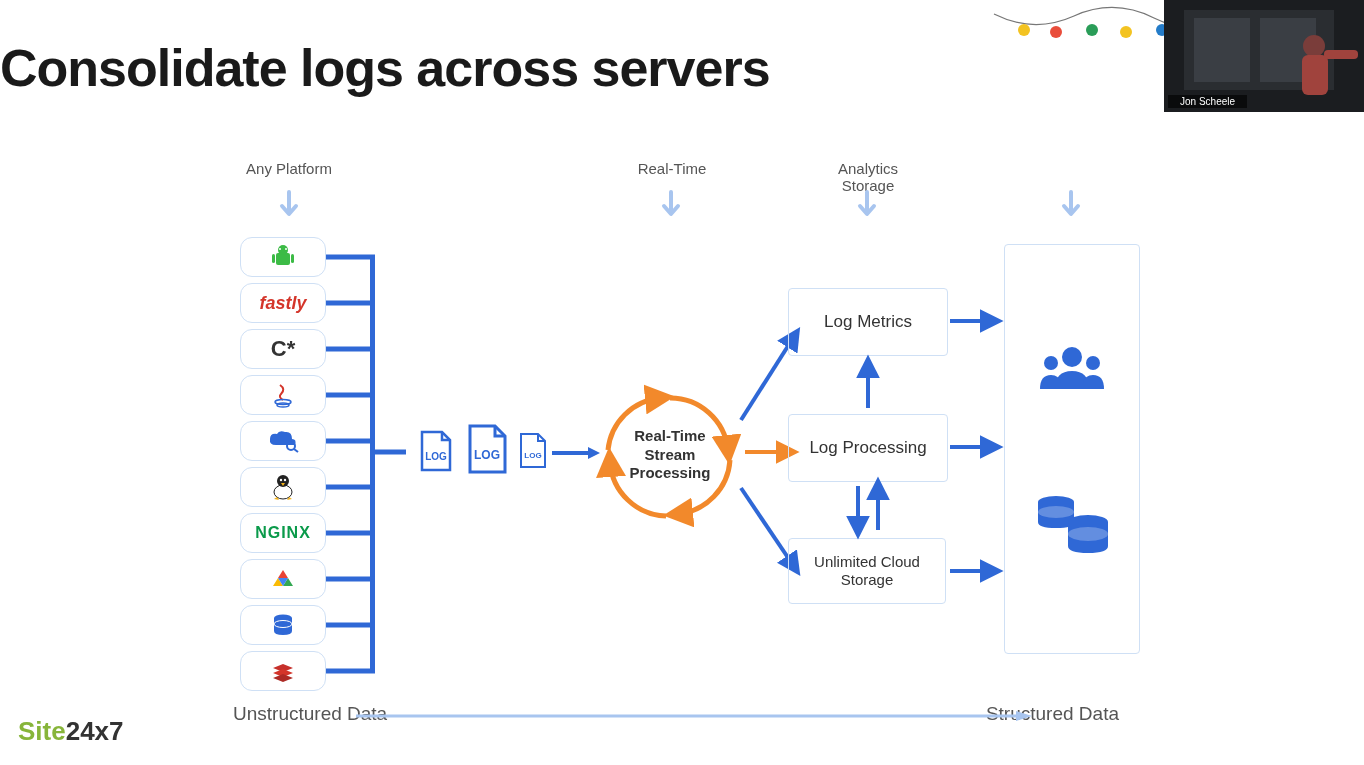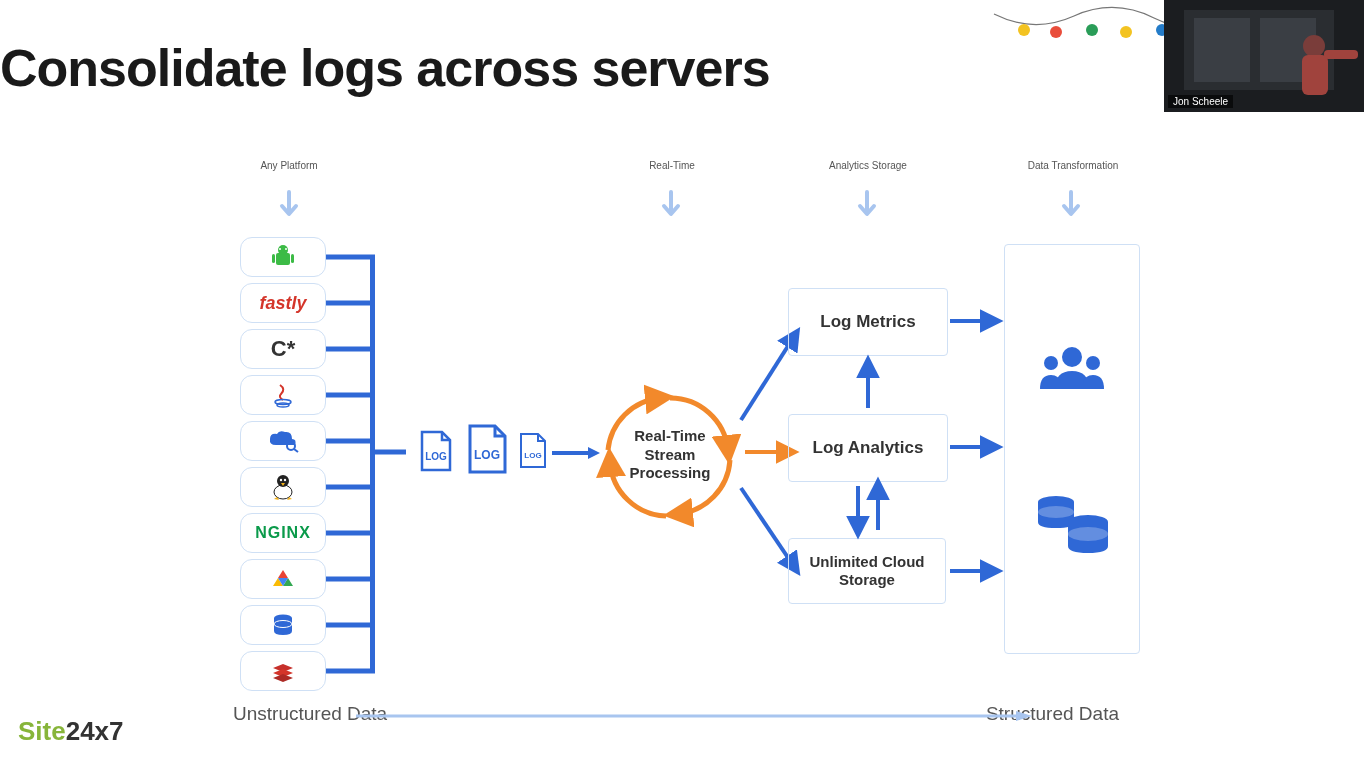--- a/index.html
+++ b/index.html
@@ -1,29 +1,29 @@
 <!DOCTYPE html>
 <html><head>
 <meta charset="utf-8">
 <style>
   html,body{margin:0;padding:0;width:1364px;height:765px;background:#fff;font-family:Arial,Helvetica,sans-serif;color:#1a1a1a;overflow:hidden}
   .slide{position:relative;width:1364px;height:765px}
   .title{position:absolute;top:38px;left:0;width:100%;text-align:left;font-size:52px;font-weight:900;letter-spacing:-1px}
-  .col-label{position:absolute;top:160px;font-size:10px;color:#555;text-align:center}
+  .col-label{position:absolute;top:160px;font-size:15px;color:#555;text-align:center}
   .down-arrow{position:absolute;top:192px;width:22px;height:30px}
   .platform-card{position:absolute;width:84px;height:38px;border:1.5px solid #cfe0f5;border-radius:12px;display:flex;align-items:center;justify-content:center}
   .platform-card .txt{font-weight:700;font-size:18px}
   .log-file{position:absolute;width:36px;height:44px}
-  .box{position:absolute;border:1.5px solid #cfe0f5;border-radius:4px;display:flex;align-items:center;justify-content:center;text-align:center;font-weight:700;color:#333}
+  .box{position:absolute;border:1.5px solid #cfe0f5;border-radius:4px;display:flex;align-items:center;justify-content:center;text-align:center;font-weight:400;color:#333}
   .footer-label{position:absolute;bottom:40px;font-size:19px;color:#555}
   .brand{position:absolute;left:18px;bottom:18px;font-size:26px;font-weight:900}
   .brand .g{color:#87b53a}
   .brand .k{color:#333}
   .webcam{position:absolute;right:0;top:0;width:200px;height:112px;background:#222}
-  .webcam-name{position:absolute;left:4px;bottom:4px;font-size:10px;color:#fff;background:rgba(0,0,0,.6);padding:1px 5px}
+  .webcam-name{position:absolute;left:4px;bottom:4px;font-size:10px;color:#fff;background:rgba(0,0,0,.6);padding:1px 12px}
   svg{overflow:visible}
 </style>
 </head>
 <body>
 
 <div class="slide">
 
   <svg style="position:absolute;right:110px;top:-4px" width="260" height="60">
     <path d="M0 18 Q40 38 80 20 T160 22 T240 18" stroke="#777" stroke-width="1.2" fill="none"></path>
     <circle cx="30" cy="34" r="6" fill="#f3c321"></circle>
@@ -33,21 +33,20 @@
     <circle cx="168" cy="34" r="6" fill="#247cc9"></circle>
     <circle cx="204" cy="36" r="6" fill="#e94d3b"></circle>
     <circle cx="236" cy="32" r="6" fill="#f3c321"></circle>
   </svg>
 
   <div class="title">Consolidate logs across servers</div>
 
   <div class="col-label" style="left:244px;width:90px">Any Platform</div>
   <div class="col-label" style="left:632px;width:80px">Real-Time</div>
   <div class="col-label" style="left:818px;width:100px">Analytics Storage</div>
-  <div class="col-label" style="left:1008px;width:130px">Data Transformation</div>
 
   <svg class="down-arrow" style="left:278px">
       <path d="M11 0 V20 M4 14 L11 22 L18 14" stroke="#a8c5ef" stroke-width="4" fill="none" stroke-linecap="round" stroke-linejoin="round"></path>
     </svg>
   <svg class="down-arrow" style="left:660px">
       <path d="M11 0 V20 M4 14 L11 22 L18 14" stroke="#a8c5ef" stroke-width="4" fill="none" stroke-linecap="round" stroke-linejoin="round"></path>
     </svg>
   <svg class="down-arrow" style="left:856px">
       <path d="M11 0 V20 M4 14 L11 22 L18 14" stroke="#a8c5ef" stroke-width="4" fill="none" stroke-linecap="round" stroke-linejoin="round"></path>
     </svg>
@@ -189,21 +188,21 @@
     </defs>
 
     <line x1="6" y1="120" x2="60" y2="35" stroke="#2f68d6" stroke-width="4" marker-end="url(#bar)"></line>
 
     <line x1="10" y1="152" x2="55" y2="152" stroke="#f2892b" stroke-width="4" marker-end="url(#oar2)"></line>
 
     <line x1="6" y1="188" x2="60" y2="268" stroke="#2f68d6" stroke-width="4" marker-end="url(#bar)"></line>
   </svg>
 
   <div class="box" style="left:788px;top:288px;width:158px;height:66px;font-size:17px">Log Metrics</div>
-  <div class="box" style="left:788px;top:414px;width:158px;height:66px;font-size:17px">Log Analytics</div>
+  <div class="box" style="left:788px;top:414px;width:158px;height:66px;font-size:17px">Log Processing</div>
   <div class="box" style="left:788px;top:538px;width:158px;height:66px;font-size:15px;line-height:1.2;padding:4px 14px;box-sizing:border-box">Unlimited Cloud Storage</div>
 
   <svg style="position:absolute;left:848px;top:356px" width="40" height="182">
     <defs>
       <marker id="bar2" viewBox="0 0 10 10" refX="6" refY="5" markerWidth="6" markerHeight="6" orient="auto">
         <path d="M0 0 L10 5 L0 10 Z" fill="#2f68d6"></path>
       </marker>
     </defs>
     <line x1="20" y1="52" x2="20" y2="8" stroke="#2f68d6" stroke-width="4" marker-end="url(#bar2)"></line>
     <line x1="10" y1="130" x2="10" y2="174" stroke="#2f68d6" stroke-width="4" marker-end="url(#bar2)"></line>

